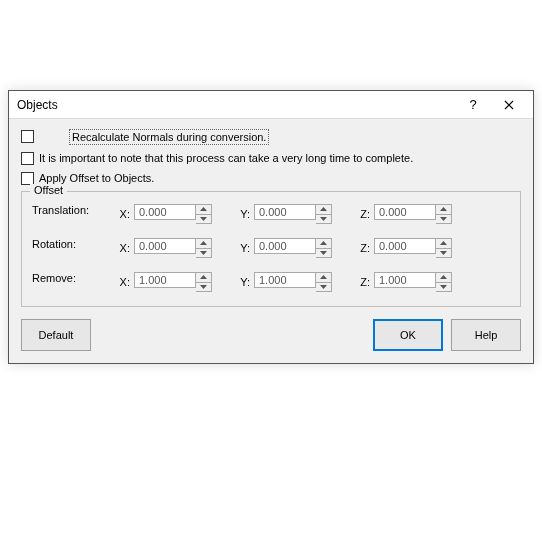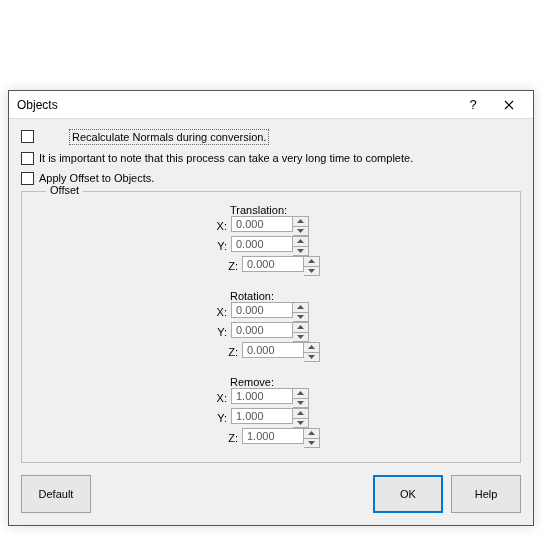--- a/index.html
+++ b/index.html
@@ -64,30 +64,29 @@
 .dotted { border: 1px dotted #666; padding: 0 2px; display: inline-block; margin-left: 30px; }
 .fieldset {
   border: 1px solid #bfbfbf;
   margin-top: 6px;
   padding: 12px 10px 10px 10px;
   position: relative;
 }
 .legend {
   position: absolute;
   top: -8px;
-  left: 24px;
+  left: 8px;
   background: #f0f0f0;
   padding: 0 4px;
   font-size: 11px;
 }
 .row {
   display: flex;
-  align-items: center;
+  align-items: flex-start;
   margin-bottom: 14px;
-  flex-direction: column;
 }
 .row:last-child { margin-bottom: 4px; }
 .row-label { width: 82px; }
 .axis-group { display: flex; align-items: center; margin-right: 22px; }
 .axis-group:last-child { margin-right: 0; }
 .axis-label { width: 16px; text-align: right; margin-right: 4px; }
 .spinner {
   display: flex;
   height: 20px;
 }
@@ -116,21 +115,21 @@
   background: #f0f0f0;
 }
 .spin-btn + .spin-btn { border-top: 1px solid #a9a9a9; }
 .spin-btn svg { display: block; }
 .buttonbar {
   display: flex;
   margin-top: 12px;
   gap: 8px;
 }
 .btn {
-  height: 38px;
+  height: 32px;
   min-width: 70px;
   border: 1px solid #9e9e9e;
   background: #e7e7e7;
   display: flex;
   align-items: center;
   justify-content: center;
   font-size: 11px;
   padding: 0 12px;
 }
 .btn.primary {

